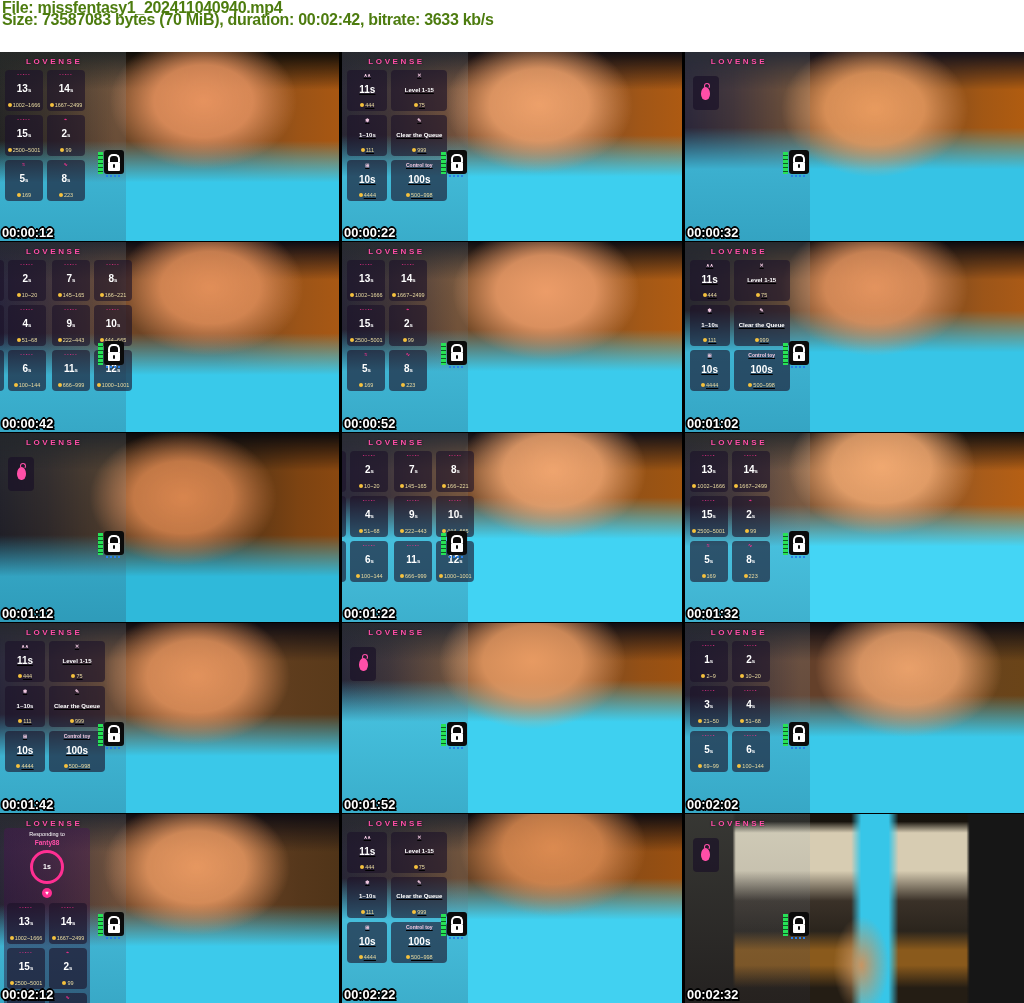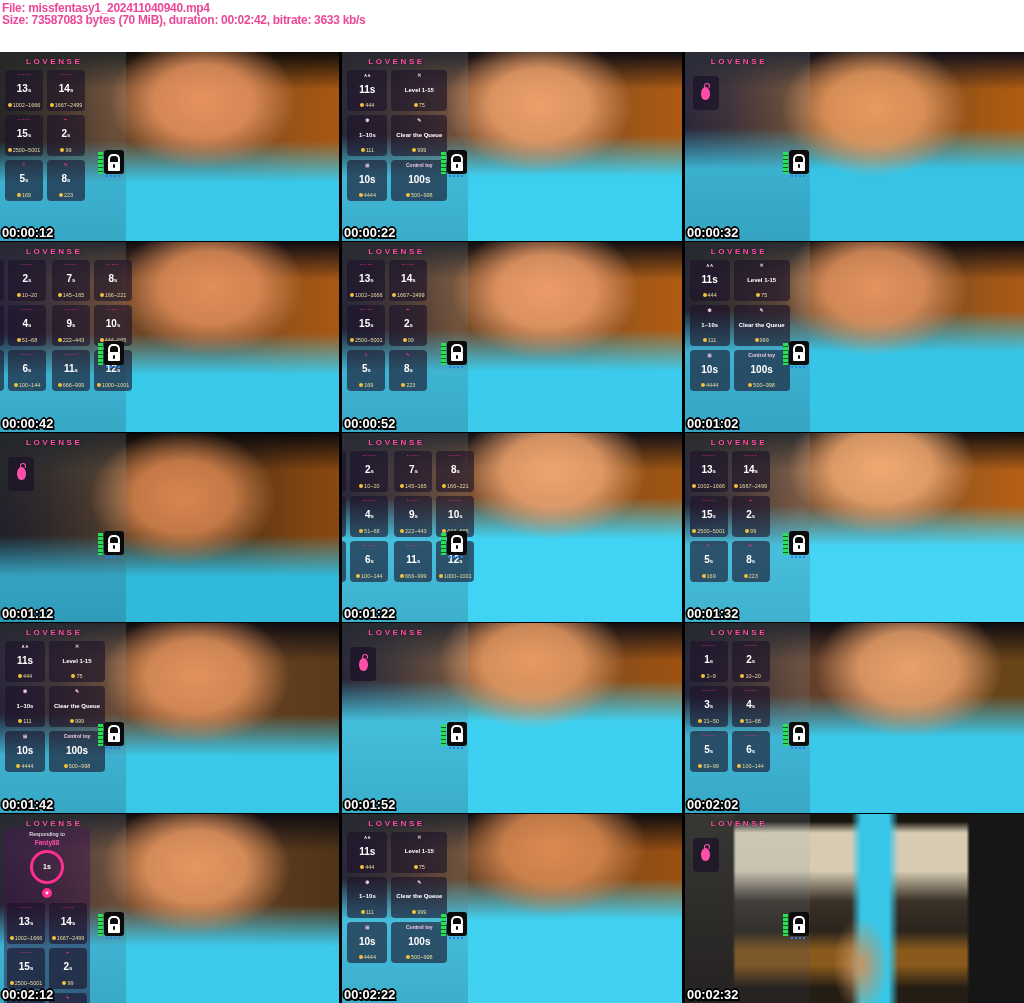--- a/index.html
+++ b/index.html
@@ -2,22 +2,22 @@
 <html><head>
 <meta charset="utf-8">
 <style>
   html,body{margin:0;padding:0;background:#000;}
   body{width:1024px;height:1003px;overflow:hidden;font-family:"Liberation Sans",sans-serif;}
 
   
   .hdr{
     box-sizing:border-box;height:52px;background:#fff;
     padding:2px 0 8px 2px;
-    font-weight:bold;font-size:12px;line-height:12.4px;
-    color:#ec4899;letter-spacing:-0.3px;white-space:nowrap;
+    font-weight:bold;font-size:16px;line-height:12.4px;
+    color:#4d7c0f;letter-spacing:-0.3px;white-space:nowrap;
   }
   .hdr div{height:12.4px;}
 
   
   .grid{
     display:grid;height:951px;background:#000;
     grid-template-columns:repeat(3,1fr);
     grid-template-rows:repeat(5,1fr);
     gap:1px 3px;
   }
@@ -37,21 +37,21 @@
   .menu-row{position:absolute;left:-34px;top:18px;display:flex;gap:6px;}
   .menu-row .menu{position:static;}
   .tile{background:rgba(28,18,40,.62);border-radius:4px;
     min-height:36px;padding:2px 1px 3px;
     display:flex;flex-direction:column;align-items:center;justify-content:space-between;}
   .tg{color:#ff2f92;font-size:5px;line-height:5px;letter-spacing:1px;font-weight:bold;}
   .tv{color:#fff;font-size:10px;line-height:10px;font-weight:bold;}
   .tv i{font-style:normal;font-size:6px;}
   .tr{color:#e8d9a0;font-size:5.5px;line-height:6px;display:flex;align-items:center;gap:1px;white-space:nowrap;}
   .tok{width:4px;height:4px;border-radius:50%;background:#f5c13d;display:inline-block;}
-  .wide{grid-template-columns:40px 56px;}
+  .wide{grid-template-columns:40px 56px;text-decoration:underline;}
   .tb-small{font-size:6px !important;line-height:7px !important;text-align:center;}
   .th{color:#f0c8e0;font-size:5px;line-height:6px;font-weight:bold;}
 
   
   .resp{position:absolute;left:4px;top:14px;width:82px;
     display:flex;flex-direction:column;align-items:center;gap:2px;
     background:linear-gradient(180deg,rgba(70,25,80,.5),rgba(28,14,40,.45));
     border-radius:4px;padding:3px 2px;}
   .rt{color:#fff;font-size:5.5px;line-height:6px;}
   .rn{color:#ff4fa8;font-size:6.5px;line-height:7px;font-weight:bold;}

